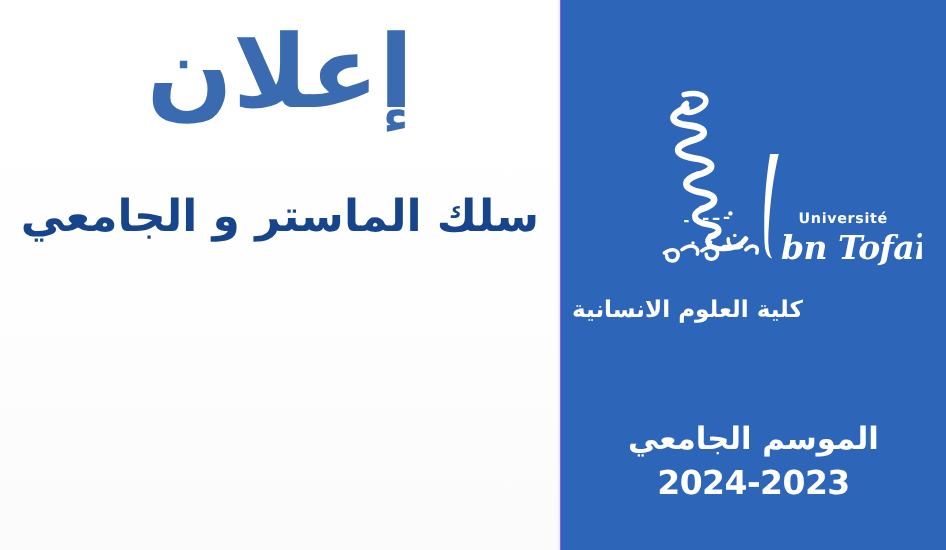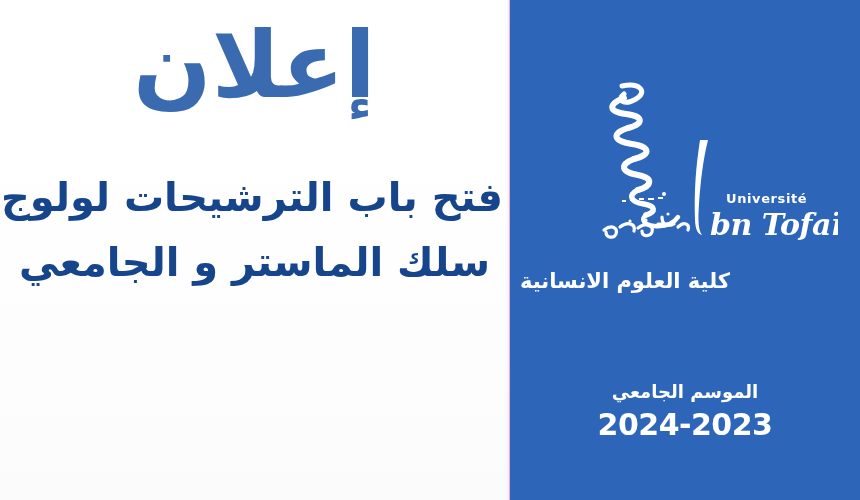--- a/index.html
+++ b/index.html
@@ -6,21 +6,21 @@
   html, body {
     margin: 0;
     padding: 0;
     background: #ffffff;
   }
   #poster {
     position: relative;
     width: 860px;
     height: 500px;
     overflow: hidden;
-    background: #f9a8d4;
+    background: #8b5cf6;
     font-family: "DejaVu Sans", "Liberation Sans", sans-serif;
   }
 
   
   .left-panel {
     position: absolute;
     left: 0;
     top: 0;
     width: 509px;
     height: 500px;
@@ -111,21 +111,21 @@
     top: 378px;
     width: 330px;
     text-align: center;
     direction: rtl;
     color: #ffffff;
     font-weight: 700;
     font-family: "DejaVu Sans", "Liberation Sans", sans-serif;
   }
   .season-line {
     display: block;
-    font-size: 18px;
+    font-size: 28px;
     line-height: 1.5;
     white-space: nowrap;
   }
   .season-year {
     display: block;
     font-size: 30px;
     line-height: 1.3;
     direction: ltr;
     letter-spacing: -0.5px;
   }
@@ -133,21 +133,20 @@
 </head>
 <body>
 
 <div id="poster">
 
   <div class="left-panel">
 
     <div class="headline">إعلان</div>
 
     <div class="subhead">
-      <span class="ln ln1">فتح باب الترشيحات لولوج</span>
       <span class="ln ln2">سلك الماستر و الجامعي</span>
     </div>
 
   </div>
 
   <div class="right-panel">
 
     <div class="logo">
       <svg width="260" height="180" viewBox="0 0 260 180" aria-hidden="true">
 

